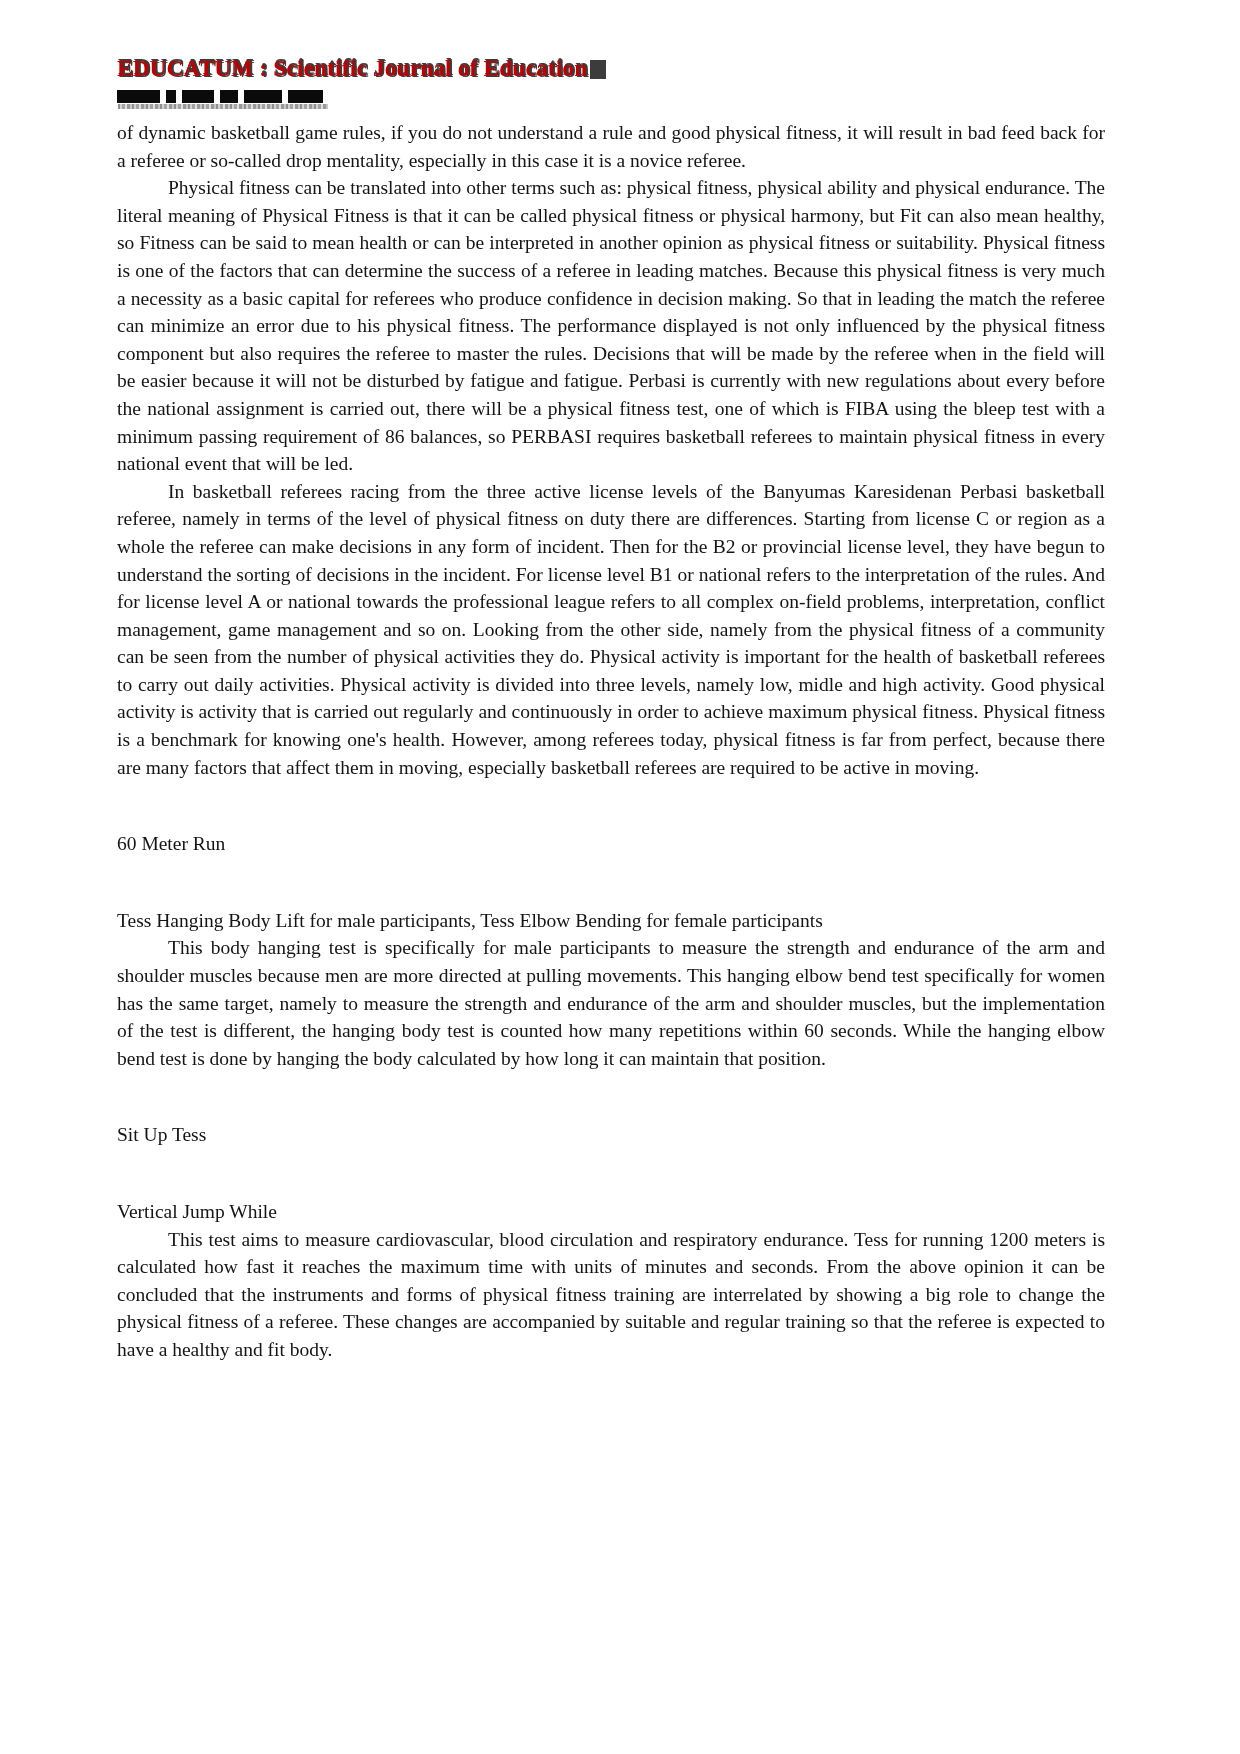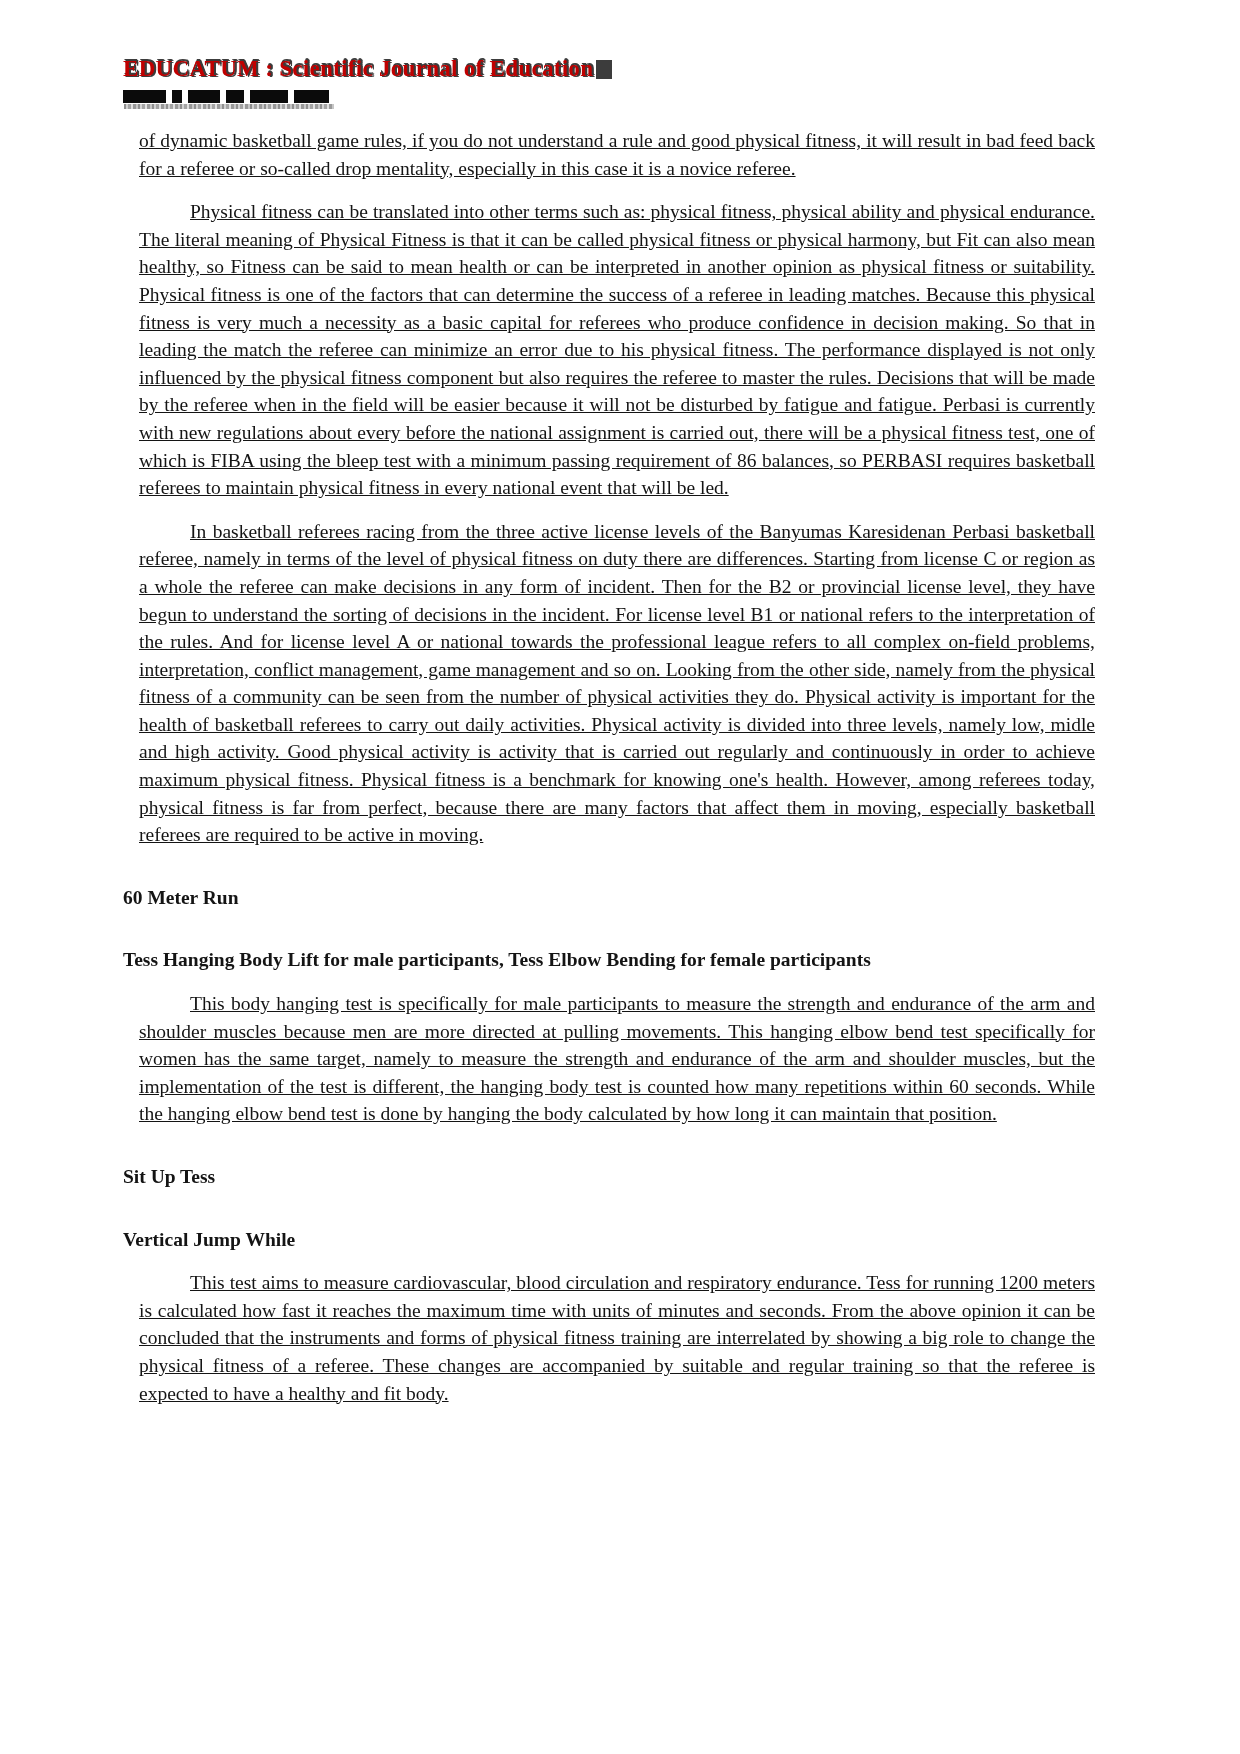--- a/index.html
+++ b/index.html
@@ -7,21 +7,21 @@
   body {
     width: 1240px;
     height: 1754px;
     position: relative;
     overflow: hidden;
     font-family: "Liberation Serif", serif;
     color: #141414;
   }
   .page {
     position: absolute;
-    left: 123px;
+    left: 117px;
     top: 55px;
     width: 988px;
   }
   
   .journal-title {
     font-weight: bold;
     font-size: 23px;
     line-height: 28px;
     color: #c00000;
     letter-spacing: 0.3px;
@@ -68,27 +68,27 @@
       #dedede 7px 9px, #949494 9px 12px, #c4c4c4 12px 14px);
     opacity: 0.95;
   }
   
   .article {
     margin-top: 8px;
     font-size: 19.5px;
     line-height: 27.6px;
     text-align: justify;
   }
-  .article p { margin: 16px; text-decoration: underline; }
+  .article p { margin: 0; }
   .article p.ind { text-indent: 51px; }
   .section-heading {
     font-size: 19.5px;
     line-height: 27.6px;
-    font-weight: bold;
-    margin-top: 35px;
+    font-weight: normal;
+    margin-top: 49px;
     text-align: left;
   }
 </style>
 </head>
 <body>
 
 <div class="page">
 
   <header>
     <div>

